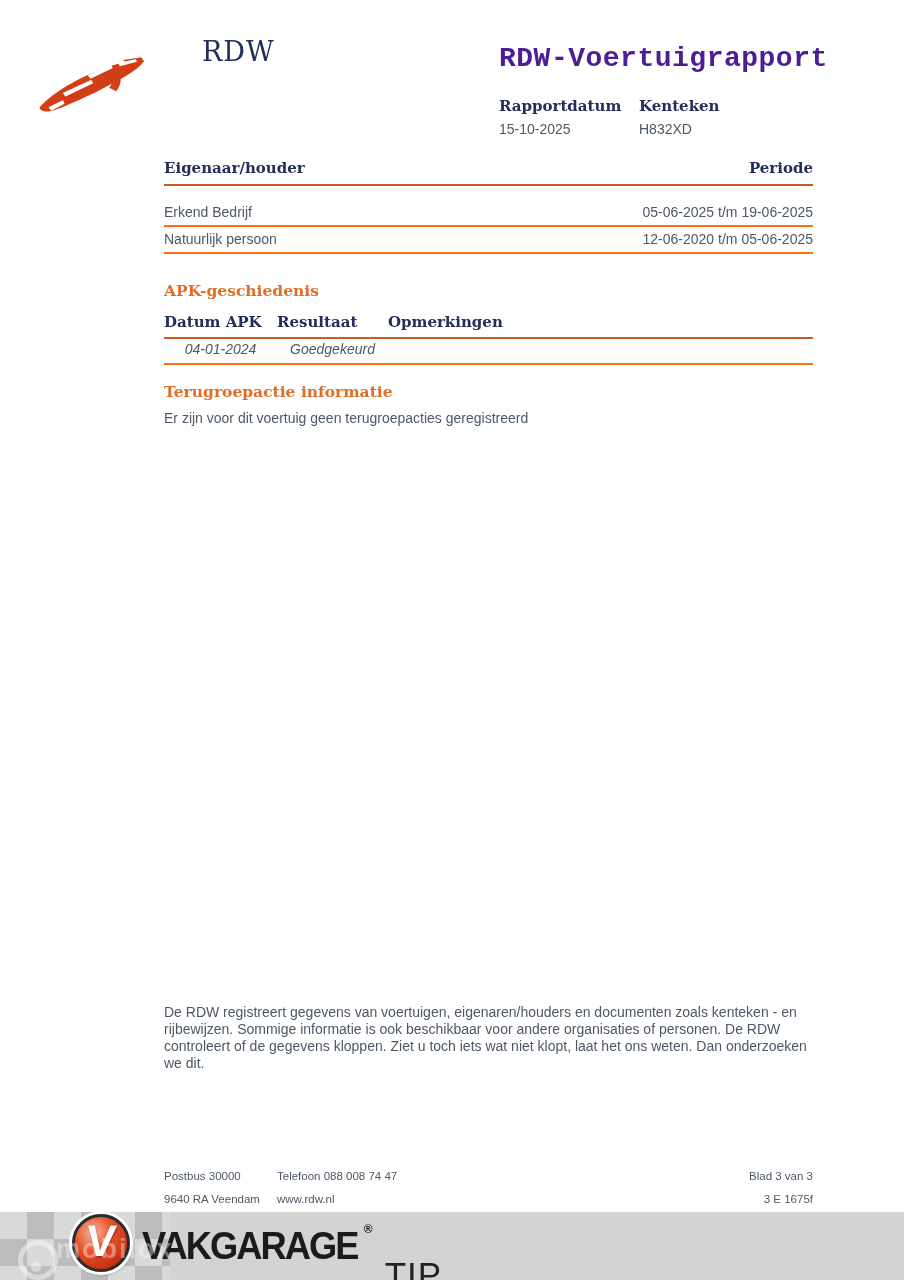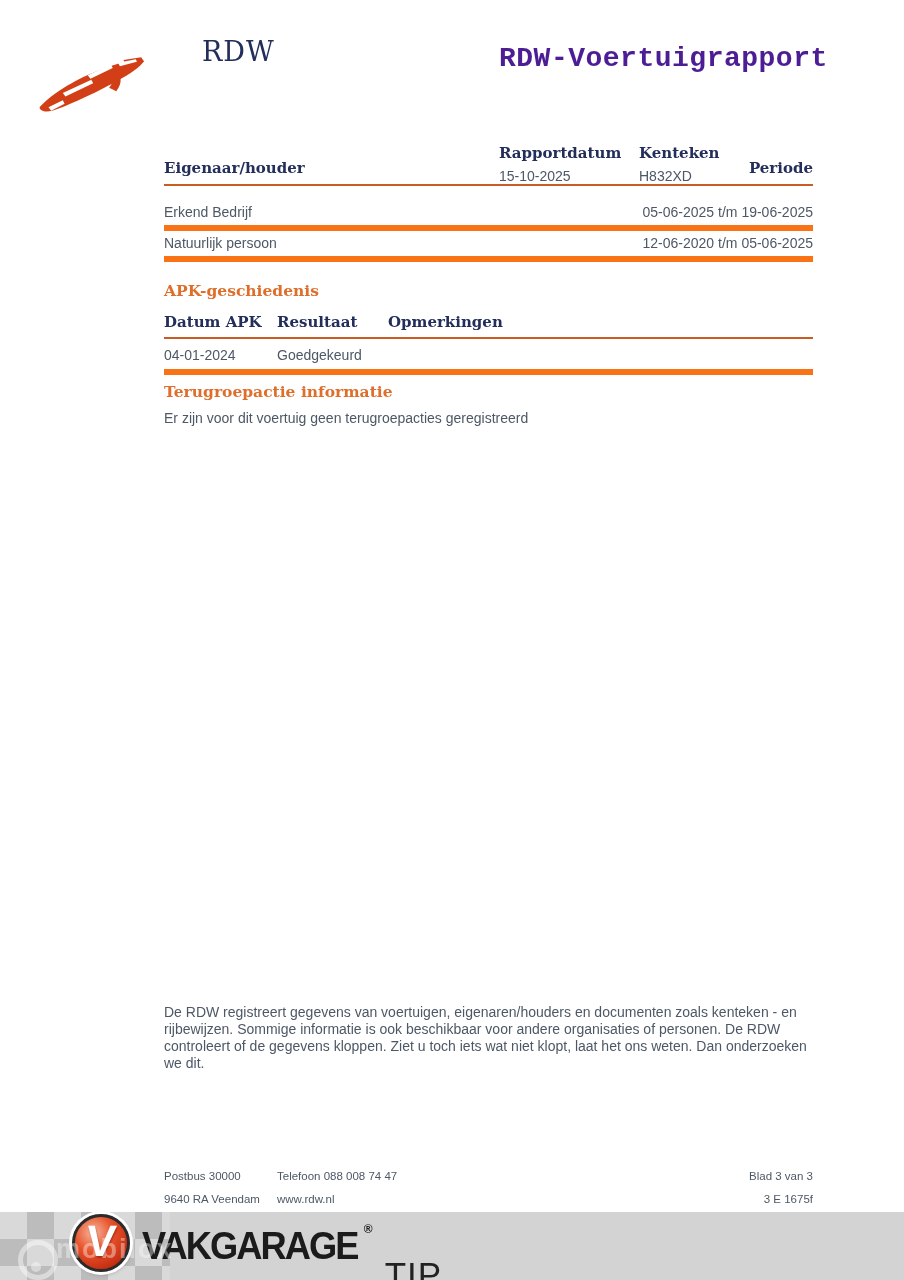--- a/index.html
+++ b/index.html
@@ -16,52 +16,52 @@
   .rdw-wordmark{
     position:absolute;left:162px;top:36px;
     font-family:"DejaVu Serif", serif;font-weight:normal;
     font-size:27px;color:#232e5b;letter-spacing:1px;margin-left:40px;
   }
   .report-title{
     position:absolute;left:499px;top:43px;
     font-family:Liberation Mono, monospace;font-weight:bold;
     font-size:28px;color:#4c1d95;letter-spacing:.5px;white-space:nowrap;
   }
-  .header-fields{position:absolute;left:499px;top:97px;display:flex;margin-top:47px;}
+  .header-fields{position:absolute;left:499px;top:97px;display:flex;}
   .header-field{width:140px;}
   .field-label{
     font-family:"DejaVu Serif", serif;font-weight:bold;
     font-size:15px;color:#232e5b;margin-bottom:6px;
   }
   .field-value{font-size:14px;color:#4d5866;}
   
   .orange-head{
     font-family:"DejaVu Serif", serif;font-weight:bold;
     font-size:15.5px;color:#de6e2a;
   }
   .navy-head{
     font-family:"DejaVu Serif", serif;font-weight:bold;
     font-size:15px;color:#232e5b;
   }
   .rule-row{border-bottom:2px solid #c75c24;}
-  .data-row{border-bottom:6px solid #f97316;}
+  .data-row{border-bottom:2px solid #f97316;text-align:center;}
   
   .owner{position:absolute;left:164px;top:159px;width:649px;}
   .owner-header{display:flex;justify-content:space-between;padding-bottom:7px;}
   .owner-rows{margin-top:14px;}
   .owner-row{display:flex;justify-content:space-between;
     font-size:14px;padding:4px 0 5px 0;}
   
   .apk{position:absolute;left:164px;top:281px;width:649px;}
   .apk-table{margin-top:13px;}
   .apk-cols{display:flex;padding-bottom:6px;}
   .apk-col1{width:113px;}
   .apk-col2{width:111px;}
   .apk-col3{flex:1;}
-  .apk-row{display:flex;font-size:14px;padding:8px 0 6px 0;}
+  .apk-row{display:flex;font-size:14px;padding:2px 0 6px 0;font-style:italic;}
   
   .recall{position:absolute;left:164px;top:382px;width:660px;}
   .recall-body{margin-top:9px;font-size:14px;}
   
   .proclaimer{position:absolute;left:164px;top:990px;width:662px;}
   .proclaimer-body{margin-top:14px;font-size:14px;line-height:17px;width:650px;}
   
   .footer{position:absolute;left:164px;top:1170px;width:649px;font-size:11.5px;}
   .footer-row{display:flex;margin-bottom:11px;}
   .f-col1{width:113px;}

